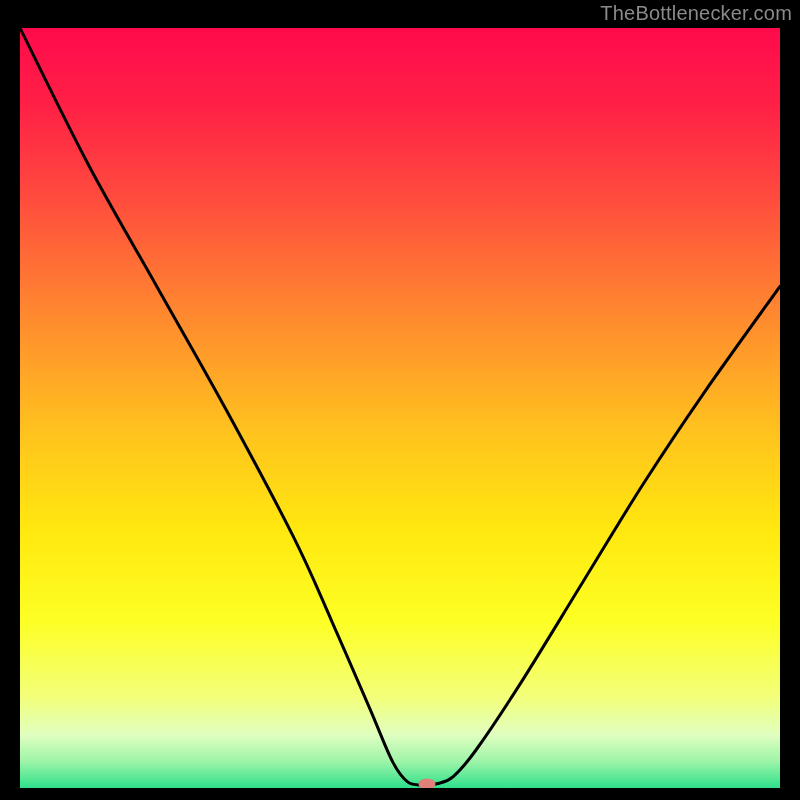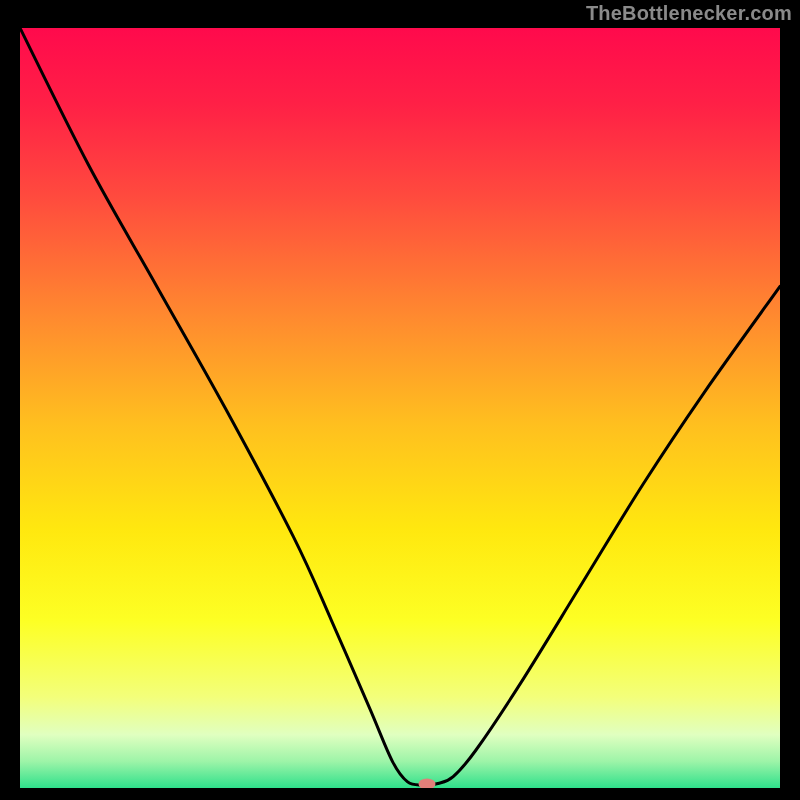--- a/index.html
+++ b/index.html
@@ -15,21 +15,21 @@
     width: 800px;
     height: 800px;
     background: #000;
   }
   .branding {
     position: absolute;
     top: 2px;
     right: 8px;
     font-family: Arial, Helvetica, sans-serif;
     font-size: 20px;
-    font-weight: bold;
+    font-weight: normal;
     color: #8a8a8a;
     z-index: 50;
     letter-spacing: 0.2px;
   }
   .plot {
     position: absolute;
     left: 20px;
     top: 28px;
     width: 760px;
     height: 760px;

